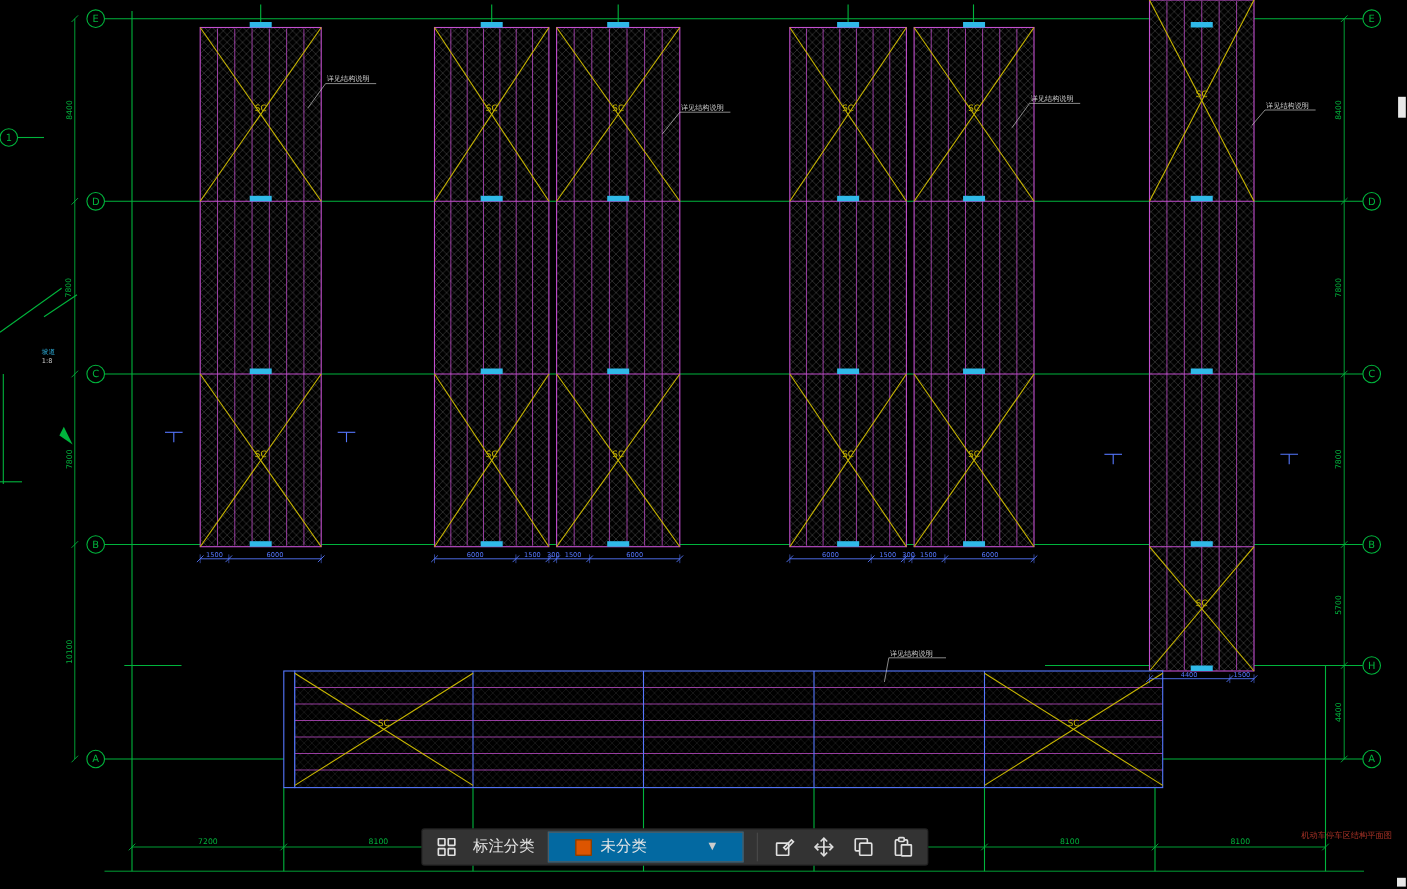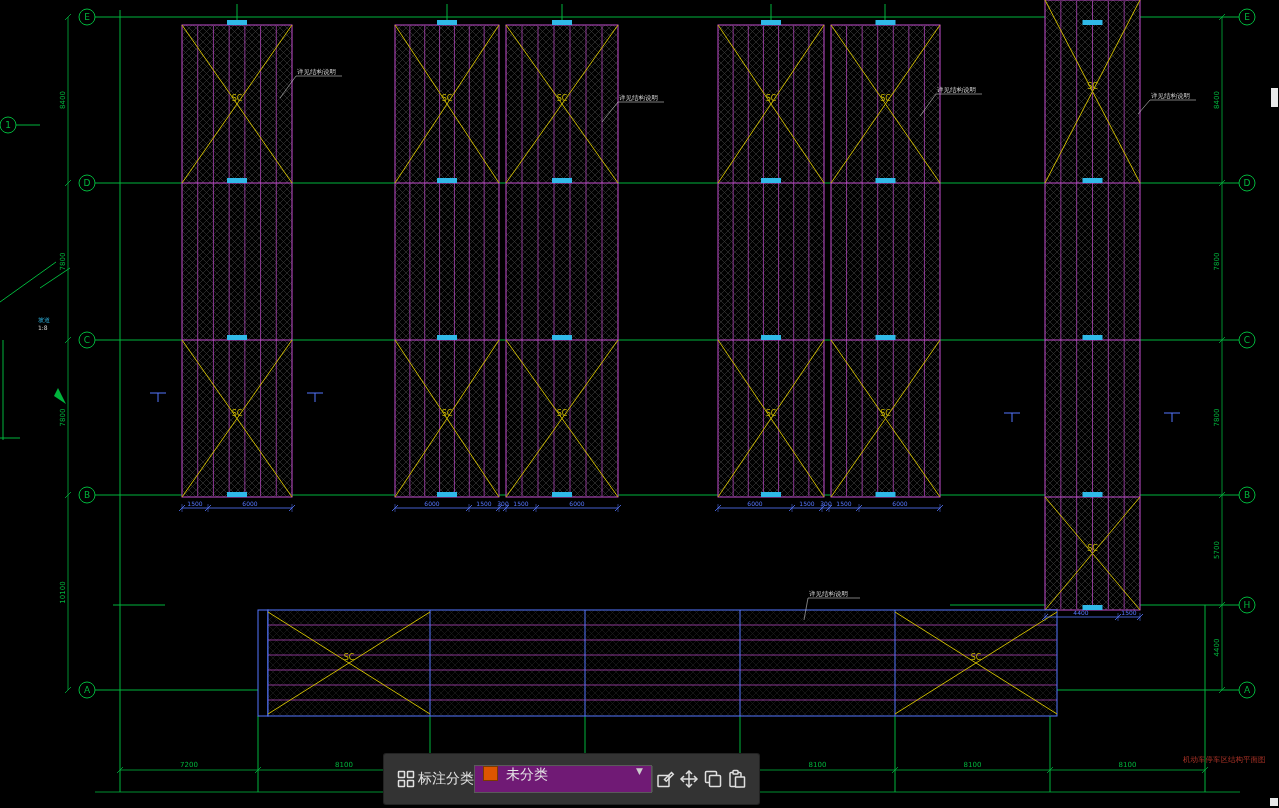--- a/index.html
+++ b/index.html
@@ -2,30 +2,30 @@
 <html><head>
 <meta charset="utf-8">
 <style>
   html,body{margin:0;padding:0;}
   body{
     width:1279px;height:808px;position:relative;overflow:hidden;
     background:#000;font-family:"DejaVu Sans",sans-serif;
   }
   #drawing{position:absolute;left:0;top:0;display:block;}
   .toolbar{
-    position:absolute;left:384px;top:754px;height:50px;
+    position:absolute;left:384px;top:754px;height:32px;
     background:#333333;display:flex;align-items:center;
-    padding:0 10px;border-radius:2px;box-shadow:0 0 0 1px #222;
+    padding:0 10px;gap:12px;border-radius:2px;box-shadow:0 0 0 1px #222;
   }
   .tb-btn{background:none;border:none;padding:2px;display:flex;align-items:center;cursor:pointer;}
   .tb-btn svg{display:block;}
   .tb-label{color:#e6e6e6;font-size:14px;white-space:nowrap;}
   .dropdown{
-    width:178px;height:28px;background:#701a75;border:1px solid #5a5a5a;
-    display:flex;align-items:flex-start;padding:0 8px;gap:8px;cursor:pointer;box-sizing:border-box;
+    width:178px;height:28px;background:#0369a1;border:1px solid #5a5a5a;
+    display:flex;align-items:center;padding:0 24px;gap:8px;cursor:pointer;box-sizing:border-box;
   }
   .swatch{width:13px;height:13px;background:#dd5500;border:1px solid #7a3a00;flex:none;}
   .dd-value{color:#e6e6e6;font-size:14px;flex:1;white-space:nowrap;}
   .caret{color:#cccccc;font-size:9px;}
   .divider{width:1px;height:26px;background:#4a4a4a;}
   .drawing-title{position:absolute;left:1183px;top:755px;color:#a93226;font-size:7.5px;white-space:nowrap;}
   .scroll-thumb{position:absolute;left:1271px;top:88px;width:7px;height:19px;background:#e8e8e8;}
   .corner-box{position:absolute;left:1270px;top:798px;width:8px;height:8px;background:#e8e8e8;}
 </style>
 </head>

